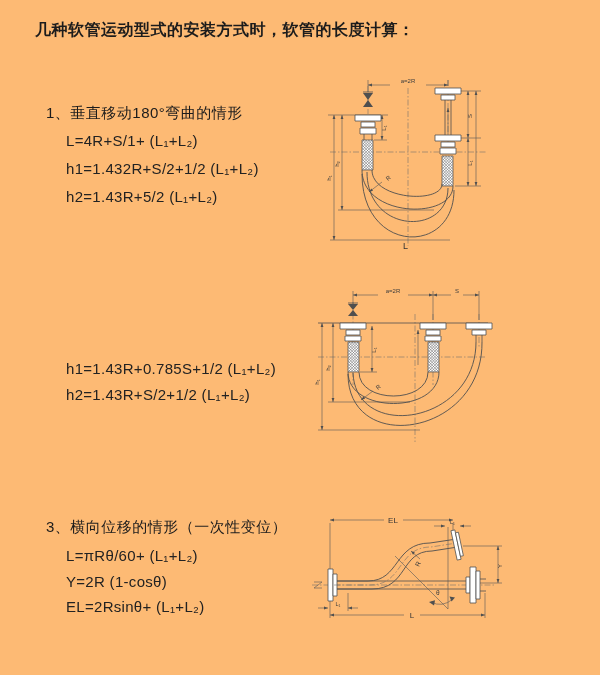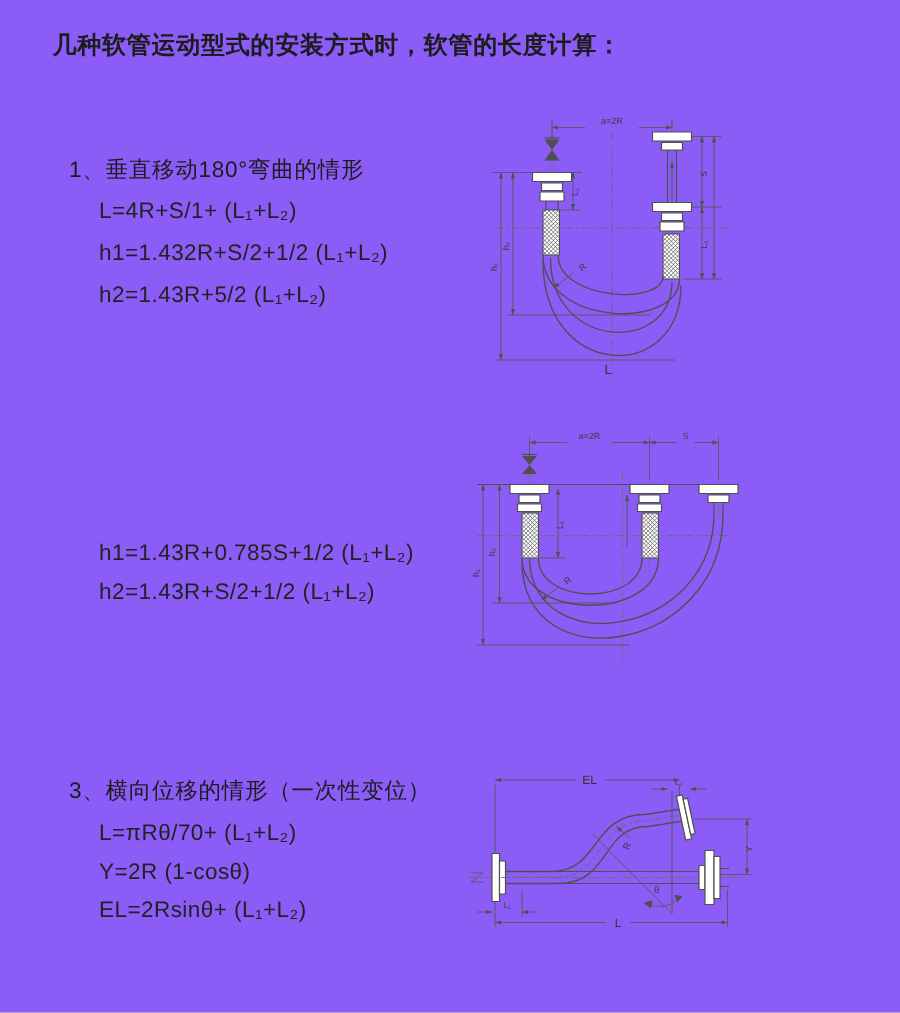--- a/index.html
+++ b/index.html
@@ -1,16 +1,16 @@
 <!DOCTYPE html>
 <html><head>
 <meta charset="utf-8">
 <style>
   html,body{margin:0;padding:0;background:#fff;}
-  #page{position:relative;width:600px;height:675px;background:#8b5cf6;
+  #page{position:relative;width:600px;height:675px;background:#fdba74;
         border-right:1px solid #e2e2e2;border-bottom:1px solid #e2e2e2;
         font-family:"Liberation Sans","DejaVu Sans",sans-serif;color:#1c1c1c;overflow:hidden;}
   .title{position:absolute;left:35px;top:20px;font-size:16px;font-weight:700;letter-spacing:.5px;}
   .heading{position:absolute;font-size:15px;font-weight:400;letter-spacing:.5px;}
   .formula{position:absolute;font-size:15px;font-weight:400;letter-spacing:.3px;color:#222;}
   svg{position:absolute;overflow:visible;}
   svg *{vector-effect:non-scaling-stroke;}
   .ln,.hose,.thin,.dim,.cl,.stub{stroke:#4f4f4f;fill:none;}
   .hose{stroke-width:.9px;}
   .ln{stroke-width:.8px;}
@@ -321,21 +321,21 @@
       <path class="hose" d="M36 84 C36 166, 171 146, 170 52"></path>
     </g>
     <g>
       <line class="dim" x1="61" y1="101" x2="49" y2="110"></line>
       <text x="66" y="100" transform="rotate(-40 66 100)">R</text>
     <polygon points="49,110 51.36,106.47999999999999 53.040000000000006,108.72" fill="#4f4f4f"></polygon>
       </g>
   </svg>
 
   <div class="heading" style="left:46px;top:518px">3、横向位移的情形（一次性变位）</div>
-  <div class="formula" style="left:66px;top:547px">L=πRθ/70+ (L₁+L₂)</div>
+  <div class="formula" style="left:66px;top:547px">L=πRθ/60+ (L₁+L₂)</div>
   <div class="formula" style="left:66px;top:573px">Y=2R (1-cosθ)</div>
   <div class="formula" style="left:66px;top:598px">EL=2Rsinθ+ (L₁+L₂)</div>
 
   <svg style="left:308px;top:505px" width="200" height="145" viewBox="0 0 200 145">
     <line class="cl" x1="4" y1="80" x2="186" y2="80"></line>
     <g>
       <line class="thin" x1="22" y1="18" x2="22" y2="113"></line>
       <line class="thin" x1="145" y1="18" x2="145" y2="30"></line>
       <line class="dim" x1="22" y1="15" x2="76" y2="15"></line>
       <line class="dim" x1="95" y1="15" x2="145" y2="15"></line>

